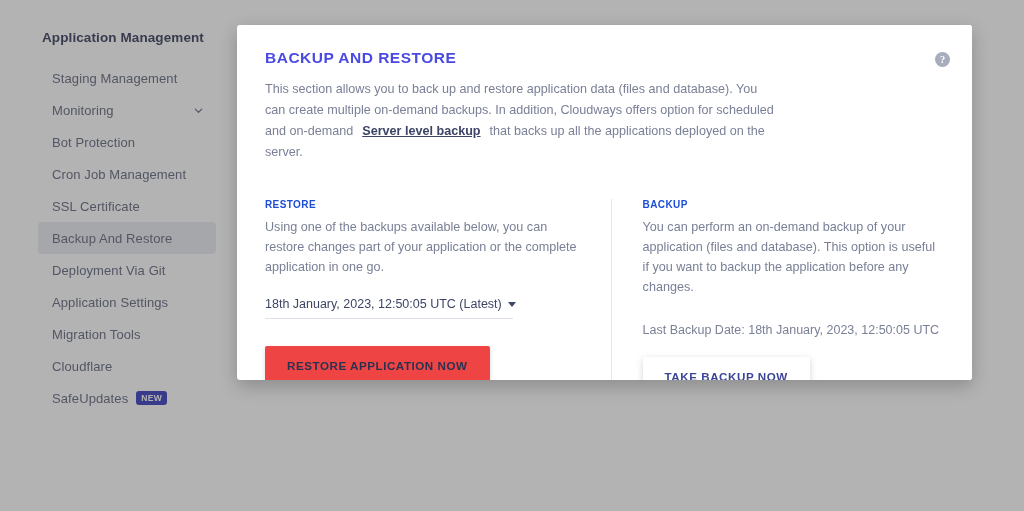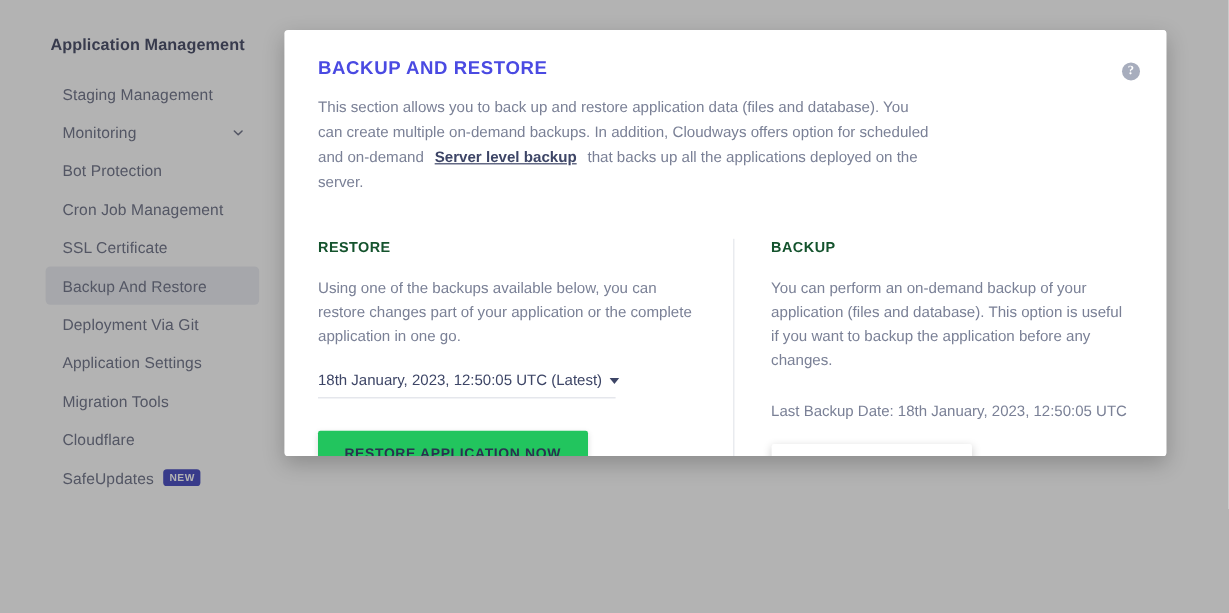--- a/index.html
+++ b/index.html
@@ -156,25 +156,25 @@
     width: 360px;
     padding-right: 28px;
   }
   .col-right {
     width: 345px;
     padding-left: 31px;
     border-left: 1px solid #e4e6ec;
     min-height: 170px;
   }
   .col-head {
-    font-size: 12px;
-    font-weight: bold;
-    color: #14532d;
+    font-size: 10px;
+    font-weight: bold;
+    color: #1d4ed8;
     letter-spacing: .4px;
-    margin-bottom: 17px;
+    margin-bottom: 7px;
   }
   .col-text {
     font-size: 12.6px;
     line-height: 20px;
     color: #7a8096;
     margin: 0;
   }
 
   .select-row {
     margin-top: 20px;
@@ -196,21 +196,21 @@
     border-left: 4.5px solid transparent;
     border-right: 4.5px solid transparent;
     border-top: 5.5px solid #3d4566;
     margin-left: 6px;
     margin-right: 6px;
   }
 
   .btn-green {
     margin-top: 27px;
     display: inline-block;
-    background: #22c55e;
+    background: #ef4444;
     color: #2b3150;
     font-size: 11.6px;
     font-weight: bold;
     letter-spacing: .55px;
     padding: 13px 22px;
     border: none;
     border-radius: 2px;
     box-shadow: 0 2px 5px rgba(0,0,0,.14);
     cursor: pointer;
     font-family: "Liberation Sans", sans-serif;

